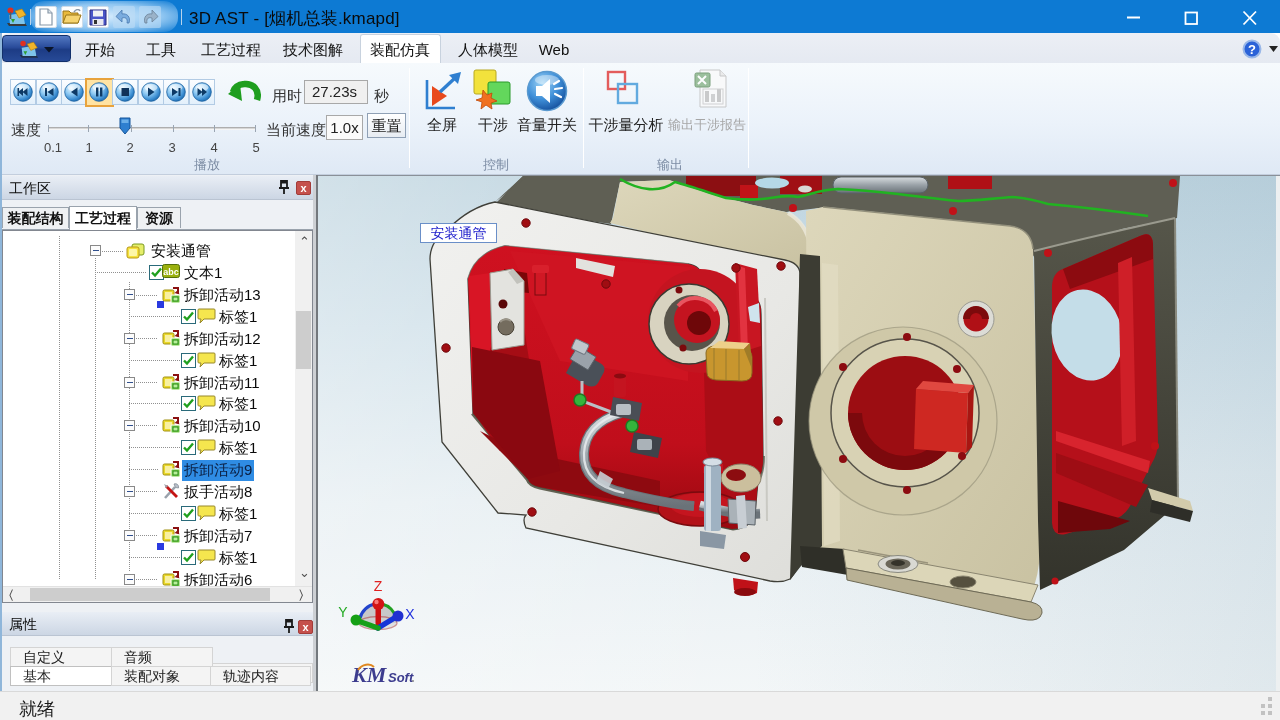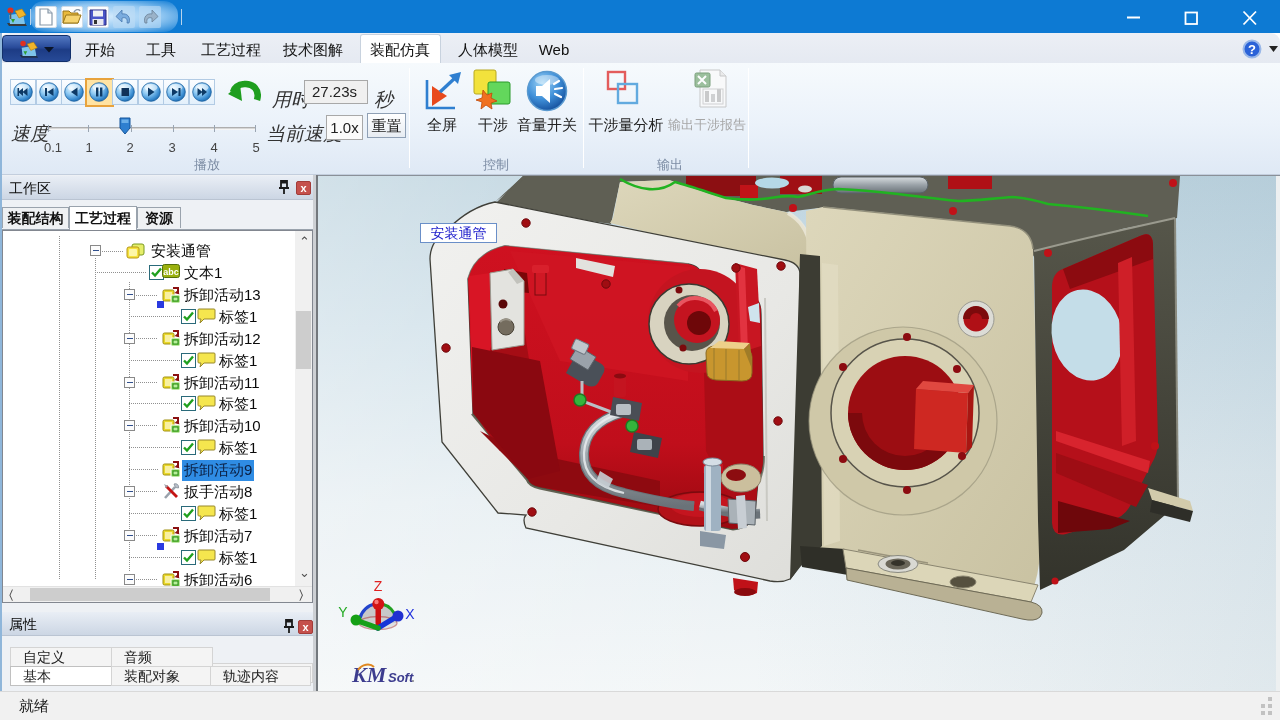--- a/index.html
+++ b/index.html
@@ -17,21 +17,21 @@
 #tabrow{position:absolute;left:0;top:33px;width:1280px;height:42px;background:linear-gradient(#eceff5,#e2e7f0);border-radius:9px;}
 #appbtn{position:absolute;left:2px;top:2px;width:69px;height:27px;border-radius:4px;border:1px solid #12306b;background:linear-gradient(#5379c2 0%,#2a4c9b 45%,#1d3c85 55%,#274a97 100%);}
 .rtab{position:absolute;top:8px;font-size:15px;color:#111;white-space:nowrap;transform:translateX(-50%);}
 #activetab{position:absolute;left:360px;top:1px;width:81px;height:29px;background:#fff;border:1px solid #c8d2de;border-bottom:none;border-radius:3px 3px 0 0;}
 
 #ribbon{position:absolute;left:0;top:63px;width:1280px;height:112px;background:linear-gradient(#f6fafd 0%,#ebf2fa 55%,#dfe9f5 100%);border-bottom:1px solid #c3cedd;}
 .gsep{position:absolute;top:5px;width:1px;height:100px;background:#c5cfdc;border-right:1px solid #ffffff;}
 .glabel{position:absolute;top:93px;font-size:13px;color:#7b8ba3;transform:translateX(-50%);white-space:nowrap;}
 .pbtn{position:absolute;top:16px;width:26px;height:26px;border:1px solid #b2cbe4;background:linear-gradient(#fbfdff,#e3f0fb);}
 .pbtn svg{position:absolute;left:2px;top:2px;}
-.rlabel{font-size:19px;color:#333;position:absolute;white-space:nowrap;font-style:italic;}
+.rlabel{font-size:15px;color:#333;position:absolute;white-space:nowrap;}
 .rbox{position:absolute;background:#f0f0f0;border:1px solid #a8a8a8;font-size:15px;color:#222;}
 #resetbtn{position:absolute;left:367px;top:50px;width:39px;height:25px;background:linear-gradient(#ffffff,#e7ecf2);border:1px solid #8fa0b5;font-size:15px;color:#222;text-align:center;line-height:23px;}
 .bigico{position:absolute;}
 .biglab{position:absolute;top:53px;font-size:15px;color:#222;transform:translateX(-50%);white-space:nowrap;}
 .tick{position:absolute;top:62px;width:1px;height:7px;background:#9aa5b2;}
 .slab{position:absolute;top:77px;font-size:13px;color:#444;transform:translateX(-50%);}
 
 #leftpanel{position:absolute;left:0;top:175px;width:314px;height:516px;background:#eef1f5;}
 .phead{position:absolute;left:0;width:314px;height:24px;background:linear-gradient(#e9eef5,#ccd6e4);border-bottom:1px solid #bac4d2;}
 .phead .t{position:absolute;left:9px;top:4px;font-size:14px;color:#0a0a0a;}
@@ -48,21 +48,21 @@
 .doth{position:absolute;height:1px;background-image:linear-gradient(90deg,#909090 1px,transparent 1px);background-size:2px 1px;}
 
 .sbtrack{position:absolute;background:#f0f0f0;}
 .sbthumb{position:absolute;background:#cdcdcd;}
 .chev{position:absolute;color:#505050;font-size:13px;line-height:10px;}
 
 .pcell{position:absolute;height:20px;background:#f4f4f4;border:1px solid #d4d4d4;font-size:14px;color:#222;line-height:18px;padding-left:12px;}
 .pcell.on{background:#ffffff;border:1px solid #c0c0c0;}
 
 #statusbar{position:absolute;left:0;top:691px;width:1280px;height:29px;background:#f1f1f1;border-top:1px solid #d9d9d9;}
-#statusbar .t{position:absolute;left:19px;top:5px;font-size:15px;color:#1a1a1a;}
+#statusbar .t{position:absolute;left:19px;top:5px;font-size:18px;color:#1a1a1a;}
 
 #vsep{position:absolute;left:313px;top:175px;width:5px;height:516px;background:#cdd0d4;border-right:2px solid #73787d;}
 #viewport{position:absolute;left:318px;top:175px;width:962px;height:516px;background:linear-gradient(178deg,#bed4df 0%,#cfe0e9 28%,#e6eef2 60%,#f4f7f8 100%);border-top:1px solid #8a9098;}
 #tooltip{position:absolute;left:102px;top:47px;width:77px;height:20px;background:#fff;border:1px solid #6a8fc8;font-size:14px;color:#2020cc;text-align:center;line-height:18px;}
 </style></head>
 <body>
 <div id="app">
 
 <div id="titlebar">
  <svg class="abs" style="left:5px;top:7px" width="24" height="20" viewBox="0 0 24 20">
@@ -95,20 +95,21 @@
         <rect x="3.5" y="10" width="11" height="6" fill="#e8e8f0"></rect>
         <rect x="5" y="11" width="3" height="4" fill="#333"></rect>
       </svg>
  <svg class="abs" style="left:114px;top:9px" width="20" height="17" viewBox="0 0 20 17">
         <path d="M15,14 C17,8 13,4 8,5 L8,1 L2,7.5 L8,13 L8,9 C11,8 14,9 13,14 Z" fill="#7aacdf" stroke="#4a7ab0" stroke-width=".8"></path>
       </svg>
  <svg class="abs" style="left:140px;top:9px" width="20" height="17" viewBox="0 0 20 17">
         <path d="M5,14 C3,8 7,4 12,5 L12,1 L18,7.5 L12,13 L12,9 C9,8 6,9 7,14 Z" fill="#9ab2c8" stroke="#6a8298" stroke-width=".8"></path>
       </svg>
  <div class="tsep" style="left:181px"></div>
+ <div id="titletext">3D AST - [烟机总装.kmapd]</div>
  <svg class="abs" style="left:1120px;top:0" width="160" height="33" viewBox="0 0 160 33">
   <rect x="7" y="16.5" width="13" height="2" fill="#fff"></rect>
   <rect x="65.5" y="12.5" width="11.5" height="11.5" fill="none" stroke="#fff" stroke-width="1.8"></rect>
   <path d="M123.5,11.5 L136,24.5 M136,11.5 L123.5,24.5" stroke="#fff" stroke-width="1.8"></path>
  </svg>
 </div>
 
 <div id="tabrow">
  <div id="appbtn">
   <svg class="abs" style="left:15px;top:4px" width="22" height="19" viewBox="0 0 24 20">

